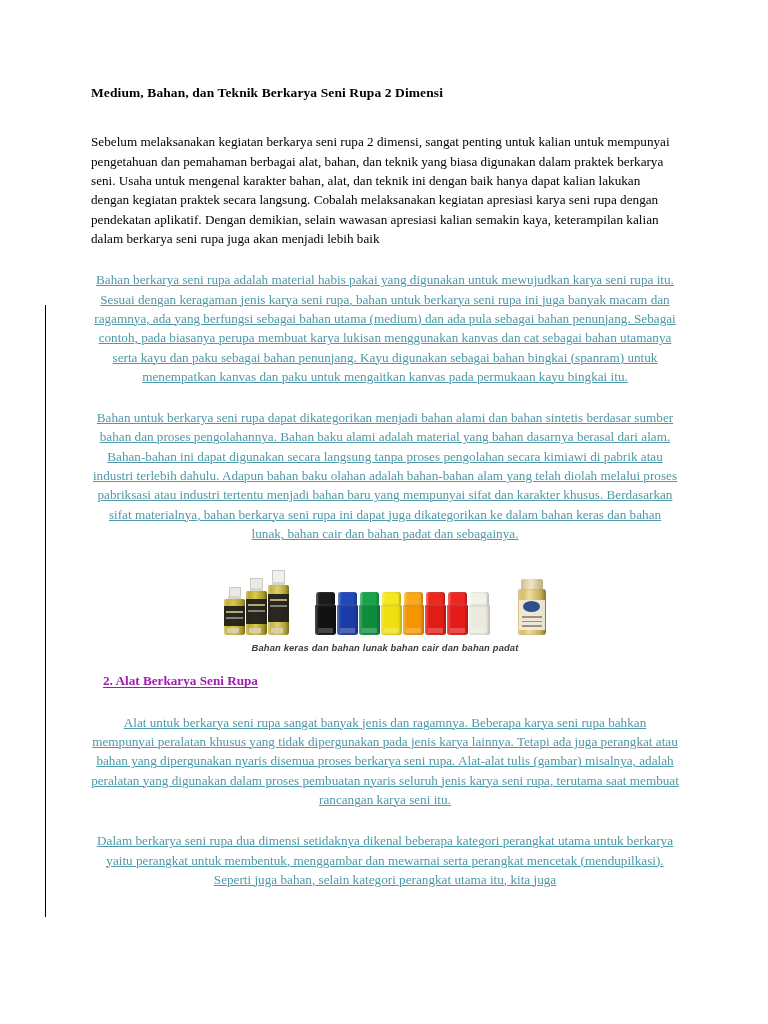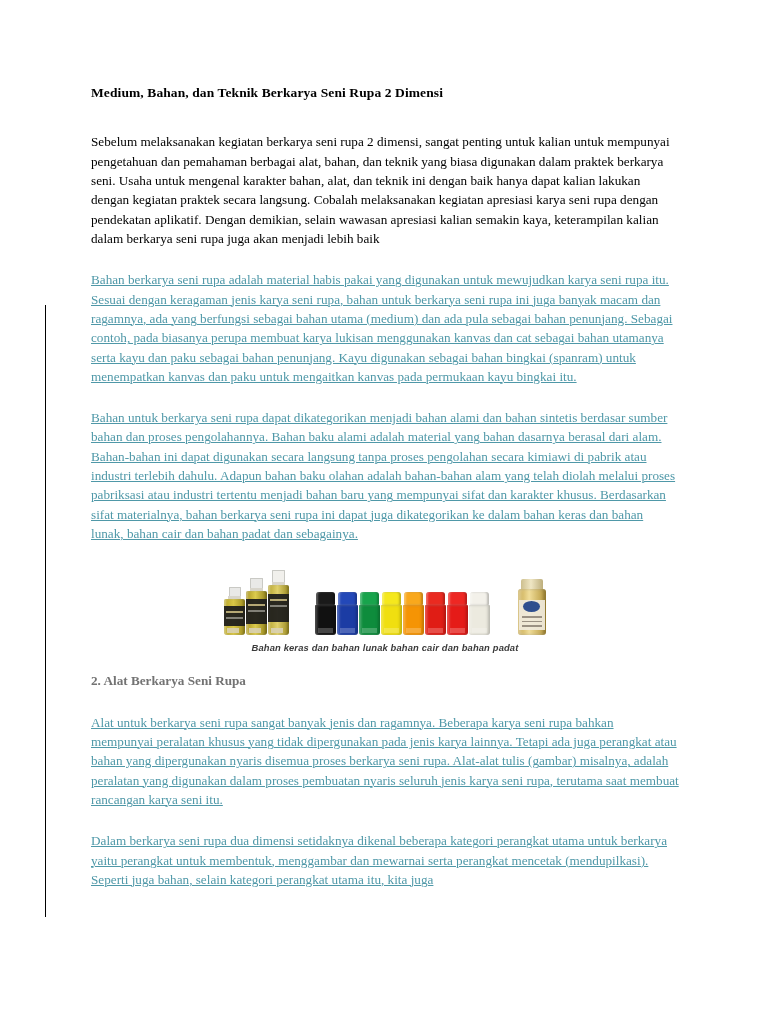--- a/index.html
+++ b/index.html
@@ -60,33 +60,35 @@
 
   h2.section-head {
     font-size: 13.2px;
     font-weight: bold;
     line-height: 1.45;
     margin: 0 0 22px 0;
     color: #000000;
   }
 
   h2.section-head.link-head {
-    color: #737373;
+    color: #a21caf;
+    text-decoration: underline;
     text-underline-offset: 2px;
+    margin-left: 12px;
   }
 
   p.link-para {
     font-size: 13.2px;
     line-height: 1.465;
     margin: 0 0 22px 0;
     color: #4f98a8;
     text-decoration: underline;
     text-underline-offset: 1px;
     text-decoration-thickness: 1px;
-    text-align: left;
+    text-align: center;
   }
 
   
   .figure {
     margin: 0 0 18px 0;
     padding: 6px 0 0 0;
     display: flex;
     flex-direction: column;
     align-items: center;
   }

